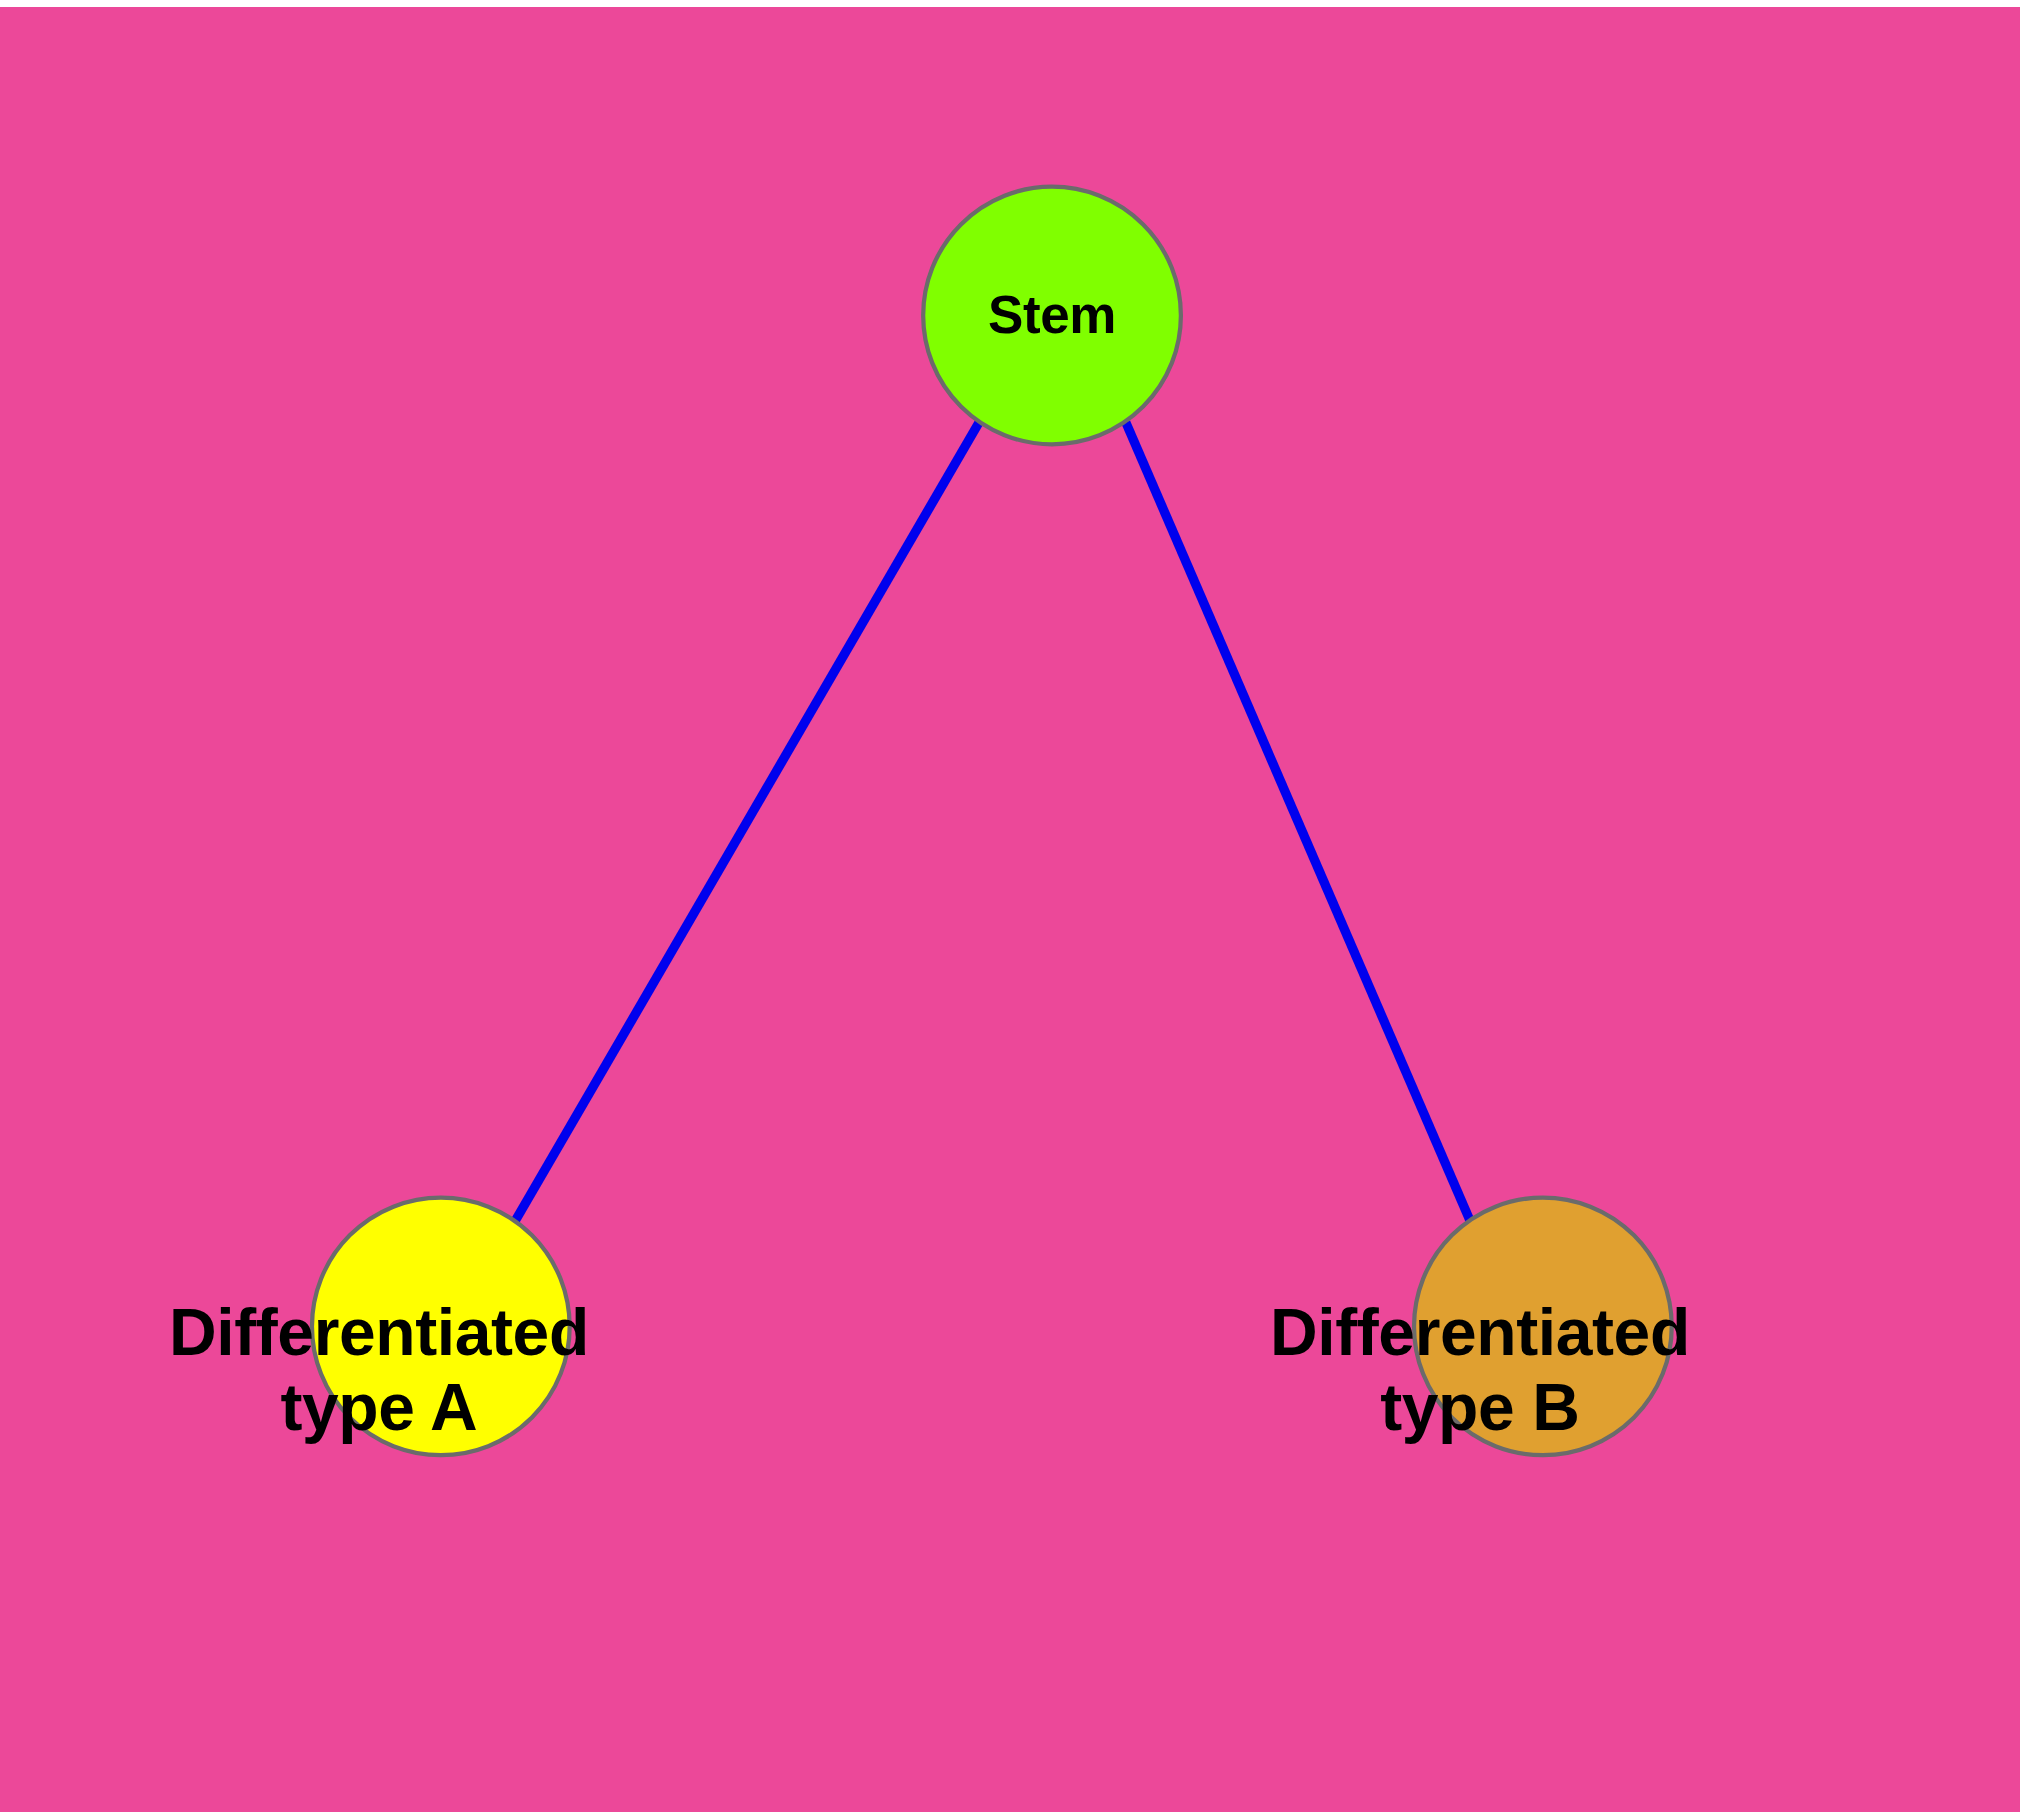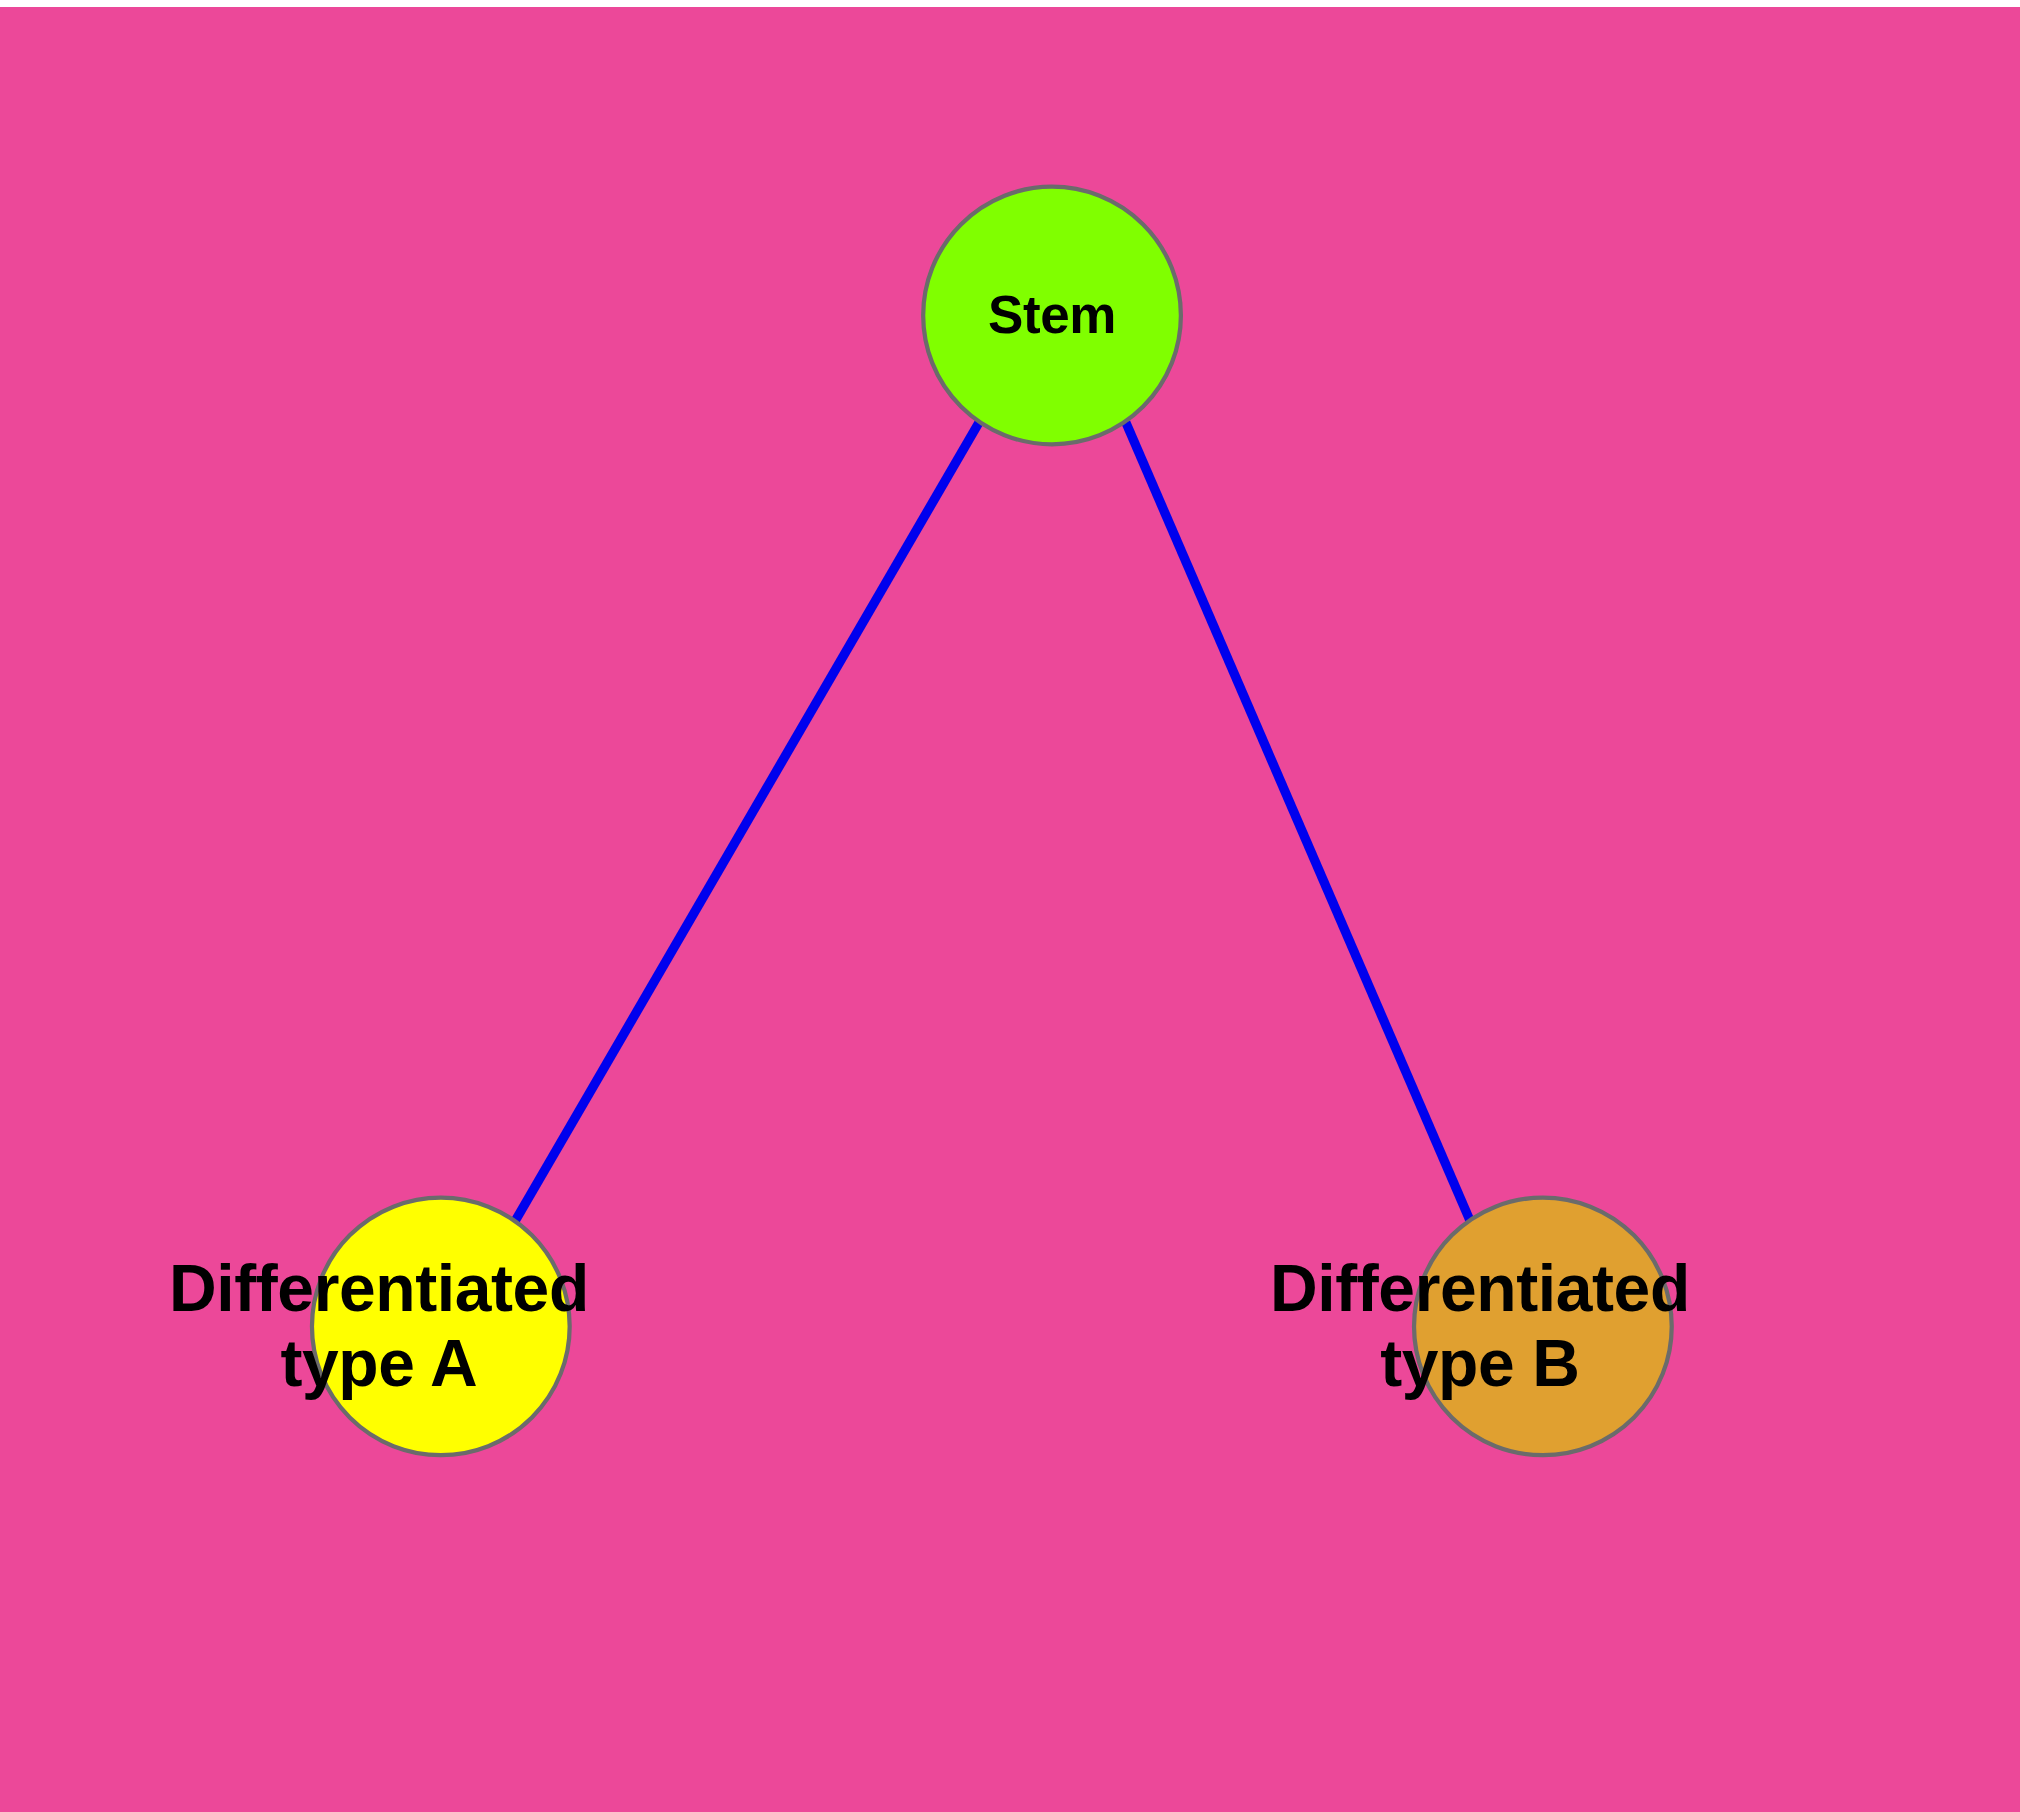--- a/index.html
+++ b/index.html
@@ -41,20 +41,21 @@
     line-height: 1.14;
     white-space: pre;
     letter-spacing: -0.4px;
     pointer-events: none;
   }
   .label-stem {
     font-size: 53px;
   }
   .label-diff {
     font-size: 66px;
+    margin-top: 44px;
   }
 </style>
 </head>
 <body>
 
 <div id="canvas" style="width: 2021px; height: 1812px; background: rgb(255, 255, 255);">
   <div id="plot-area" style="background: #ec4899; padding-left: 12px;">
     <svg id="graph-svg" viewBox="0 0 2384 2130" preserveAspectRatio="none">
       <g id="edges-group">
           <line x1="1155" y1="490" x2="608" y2="1432" stroke="#0000ee" stroke-width="11" stroke-linecap="butt"></line>

